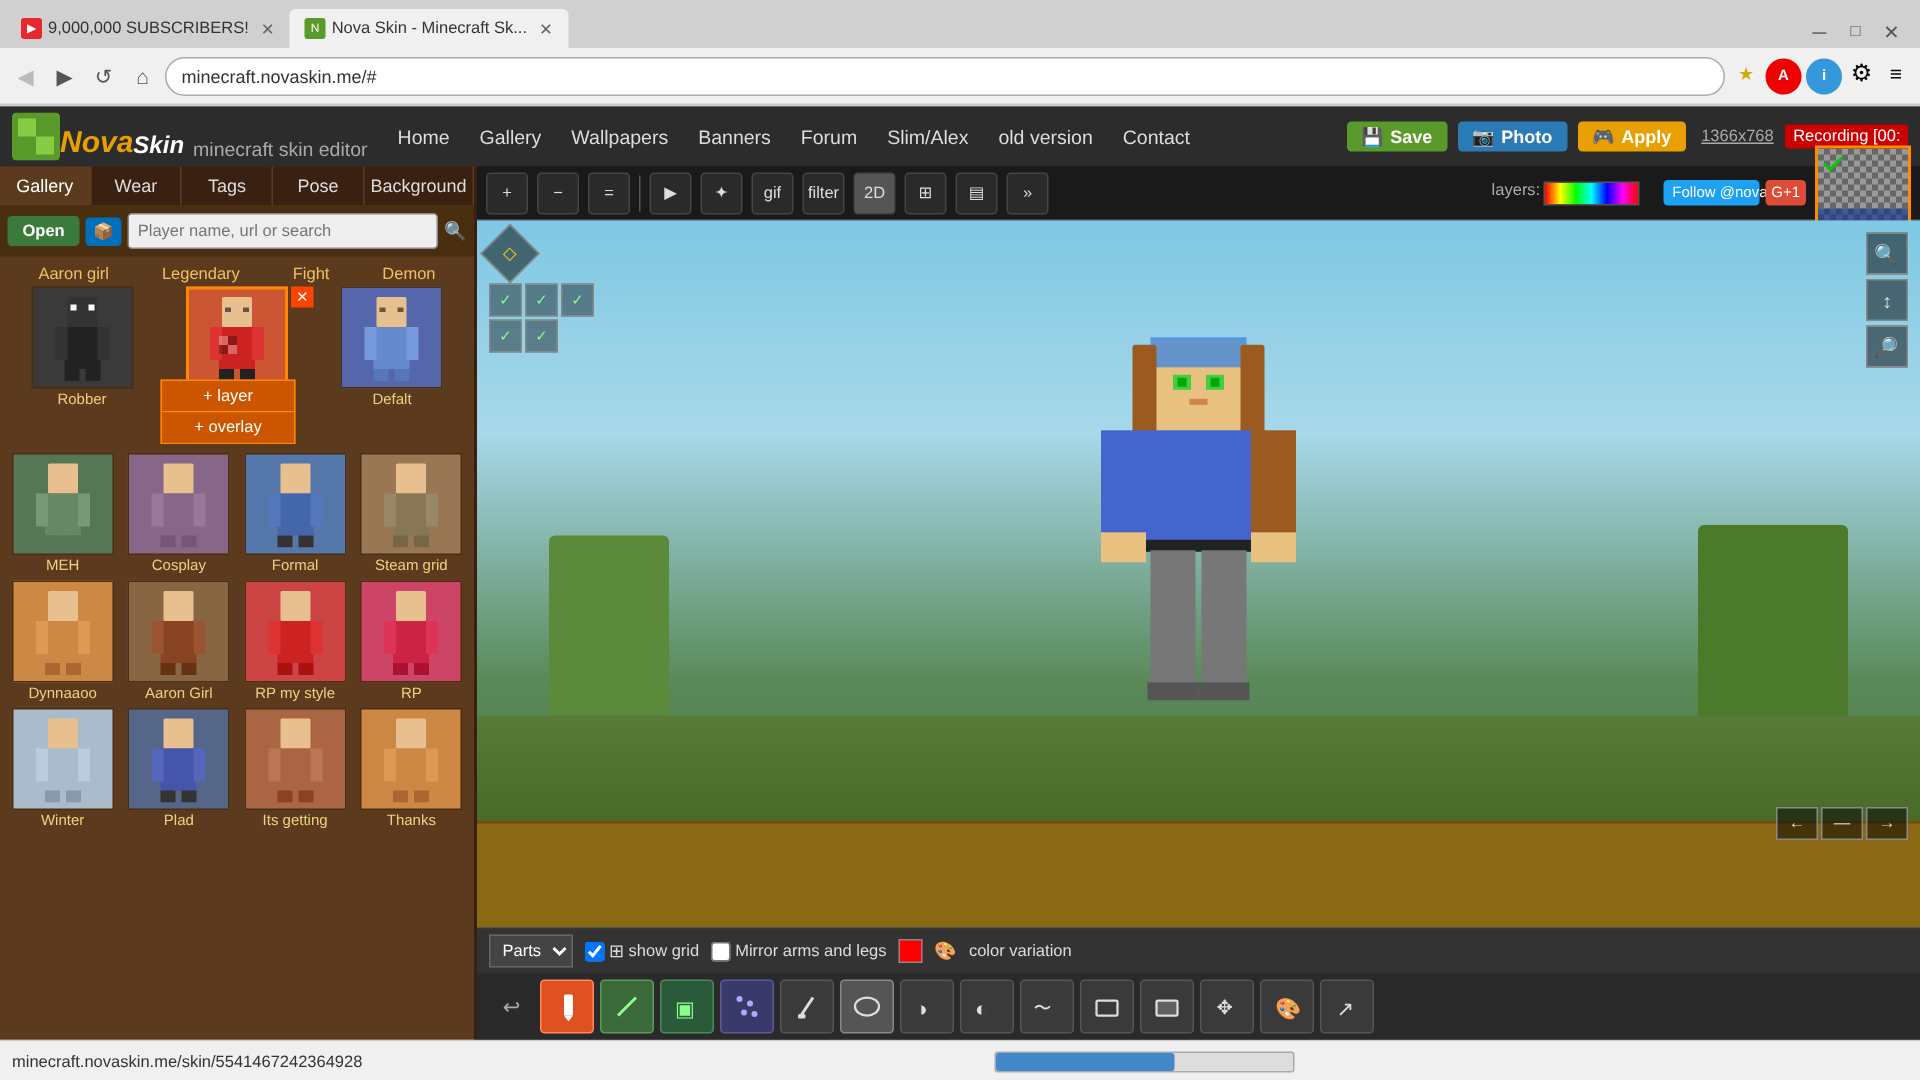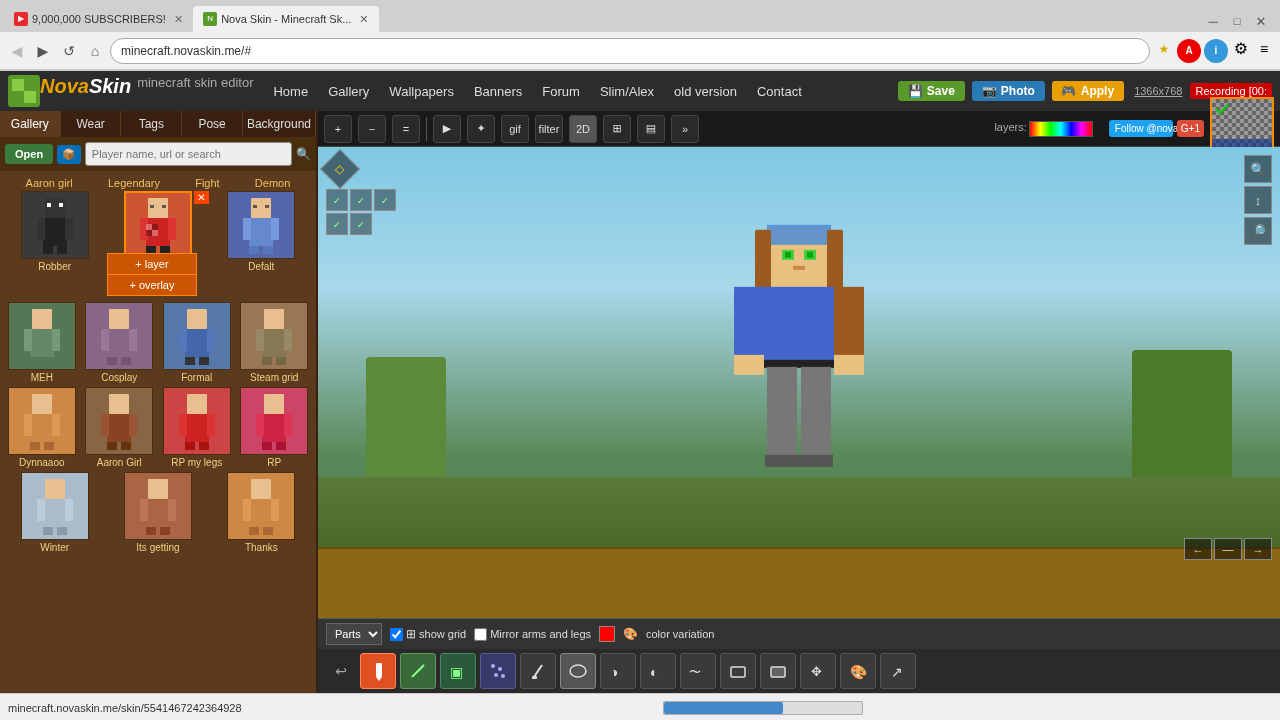--- a/index.html
+++ b/index.html
@@ -15,23 +15,23 @@
 
     .nav-bar { display: flex; align-items: center; background: #f0f0f0; padding: 4px 6px; gap: 4px; height: 38px; border-bottom: 1px solid #ccc; }
     .nav-btn { width: 22px; height: 22px; display: flex; align-items: center; justify-content: center; border: none; background: transparent; cursor: pointer; border-radius: 3px; color: #555; font-size: 14px; }
     .nav-btn.disabled { color: #bbb; cursor: default; }
     .address-bar { flex: 1; height: 26px; border: 1px solid #aaa; border-radius: 13px; padding: 0 10px; font-size: 12px; background: white; display: flex; align-items: center; justify-content: center; }
     .address-text { flex: 1; font-size: 12px; color: #333; }
     .nav-icon { width: 20px; height: 20px; display: flex; align-items: center; justify-content: center; cursor: pointer; }
 
     
     .app-nav { display: flex; align-items: center; background: #2c2c2c; height: 40px; padding: 0 8px; gap: 4px; }
-    .logo-area { display: flex; align-items: flex-start; margin-right: 8px; }
+    .logo-area { display: flex; align-items: flex-end; margin-right: 8px; }
     .logo-nova { color: #e8a000; font-size: 20px; font-weight: bold; font-style: italic; }
-    .logo-skin { color: #fff; font-size: 20px; font-weight: bold; font-style: italic; }
+    .logo-skin { color: #fff; font-size: 16px; font-weight: bold; font-style: italic; }
     .logo-subtitle { color: #aaa; font-size: 13px; margin-left: 6px; }
     .app-nav-link { color: #ddd; font-size: 13px; padding: 4px 8px; cursor: pointer; text-decoration: none; }
     .app-nav-btn { display: flex; align-items: center; gap: 4px; padding: 3px 10px; border-radius: 3px; cursor: pointer; font-size: 12px; font-weight: bold; }
     .save-btn { background: #5a9a2a; color: white; }
     .photo-btn { background: #2a7ab5; color: white; }
     .apply-btn { background: #e8a000; color: white; }
     .nav-resolution { color: #aaa; font-size: 11px; margin-left: 4px; text-decoration: underline; }
     .recording { background: #c00; color: white; font-size: 11px; padding: 2px 5px; border-radius: 2px; }
 
     
@@ -345,21 +345,21 @@
           <div class="skin-thumb" style="background:#cc4444;">
             <svg width="42" height="58">
               <rect x="11" y="2" width="20" height="20" fill="#e8c090" rx="1"></rect>
               <rect x="9" y="22" width="24" height="28" fill="#cc2222"></rect>
               <rect x="3" y="22" width="8" height="22" fill="#dd3333"></rect>
               <rect x="31" y="22" width="8" height="22" fill="#dd3333"></rect>
               <rect x="9" y="50" width="10" height="8" fill="#aa1111"></rect>
               <rect x="23" y="50" width="10" height="8" fill="#aa1111"></rect>
             </svg>
           </div>
-          <span class="skin-name">RP my legs</span>
+          <span class="skin-name">RP my style</span>
         </div>
         <div class="skin-item">
           <div class="skin-thumb" style="background:#cc4466;">
             <svg width="42" height="58">
               <rect x="11" y="2" width="20" height="20" fill="#e8c090" rx="1"></rect>
               <rect x="9" y="22" width="24" height="28" fill="#cc2244"></rect>
               <rect x="3" y="22" width="8" height="22" fill="#dd3355"></rect>
               <rect x="31" y="22" width="8" height="22" fill="#dd3355"></rect>
               <rect x="9" y="50" width="10" height="8" fill="#aa1133"></rect>
               <rect x="23" y="50" width="10" height="8" fill="#aa1133"></rect>
@@ -375,20 +375,33 @@
             <svg width="42" height="58">
               <rect x="11" y="2" width="20" height="20" fill="#e8c090" rx="1"></rect>
               <rect x="9" y="22" width="24" height="28" fill="#aabbcc"></rect>
               <rect x="3" y="22" width="8" height="22" fill="#bbccdd"></rect>
               <rect x="31" y="22" width="8" height="22" fill="#bbccdd"></rect>
               <rect x="9" y="50" width="10" height="8" fill="#8899aa"></rect>
               <rect x="23" y="50" width="10" height="8" fill="#8899aa"></rect>
             </svg>
           </div>
           <span class="skin-name">Winter</span>
+        </div>
+        <div class="skin-item">
+          <div class="skin-thumb" style="background:#556688;">
+            <svg width="42" height="58">
+              <rect x="11" y="2" width="20" height="20" fill="#e8c090" rx="1"></rect>
+              <rect x="9" y="22" width="24" height="28" fill="#4455aa"></rect>
+              <rect x="3" y="22" width="8" height="22" fill="#5566bb"></rect>
+              <rect x="31" y="22" width="8" height="22" fill="#5566bb"></rect>
+              <rect x="9" y="50" width="10" height="8" fill="#333"></rect>
+              <rect x="23" y="50" width="10" height="8" fill="#333"></rect>
+            </svg>
+          </div>
+          <span class="skin-name">Plad</span>
         </div>
         <div class="skin-item">
           <div class="skin-thumb" style="background:#aa6644;">
             <svg width="42" height="58">
               <rect x="11" y="2" width="20" height="20" fill="#e8c090" rx="1"></rect>
               <rect x="9" y="22" width="24" height="28" fill="#aa6644"></rect>
               <rect x="3" y="22" width="8" height="22" fill="#bb7755"></rect>
               <rect x="31" y="22" width="8" height="22" fill="#bb7755"></rect>
               <rect x="9" y="50" width="10" height="8" fill="#884422"></rect>
               <rect x="23" y="50" width="10" height="8" fill="#884422"></rect>

